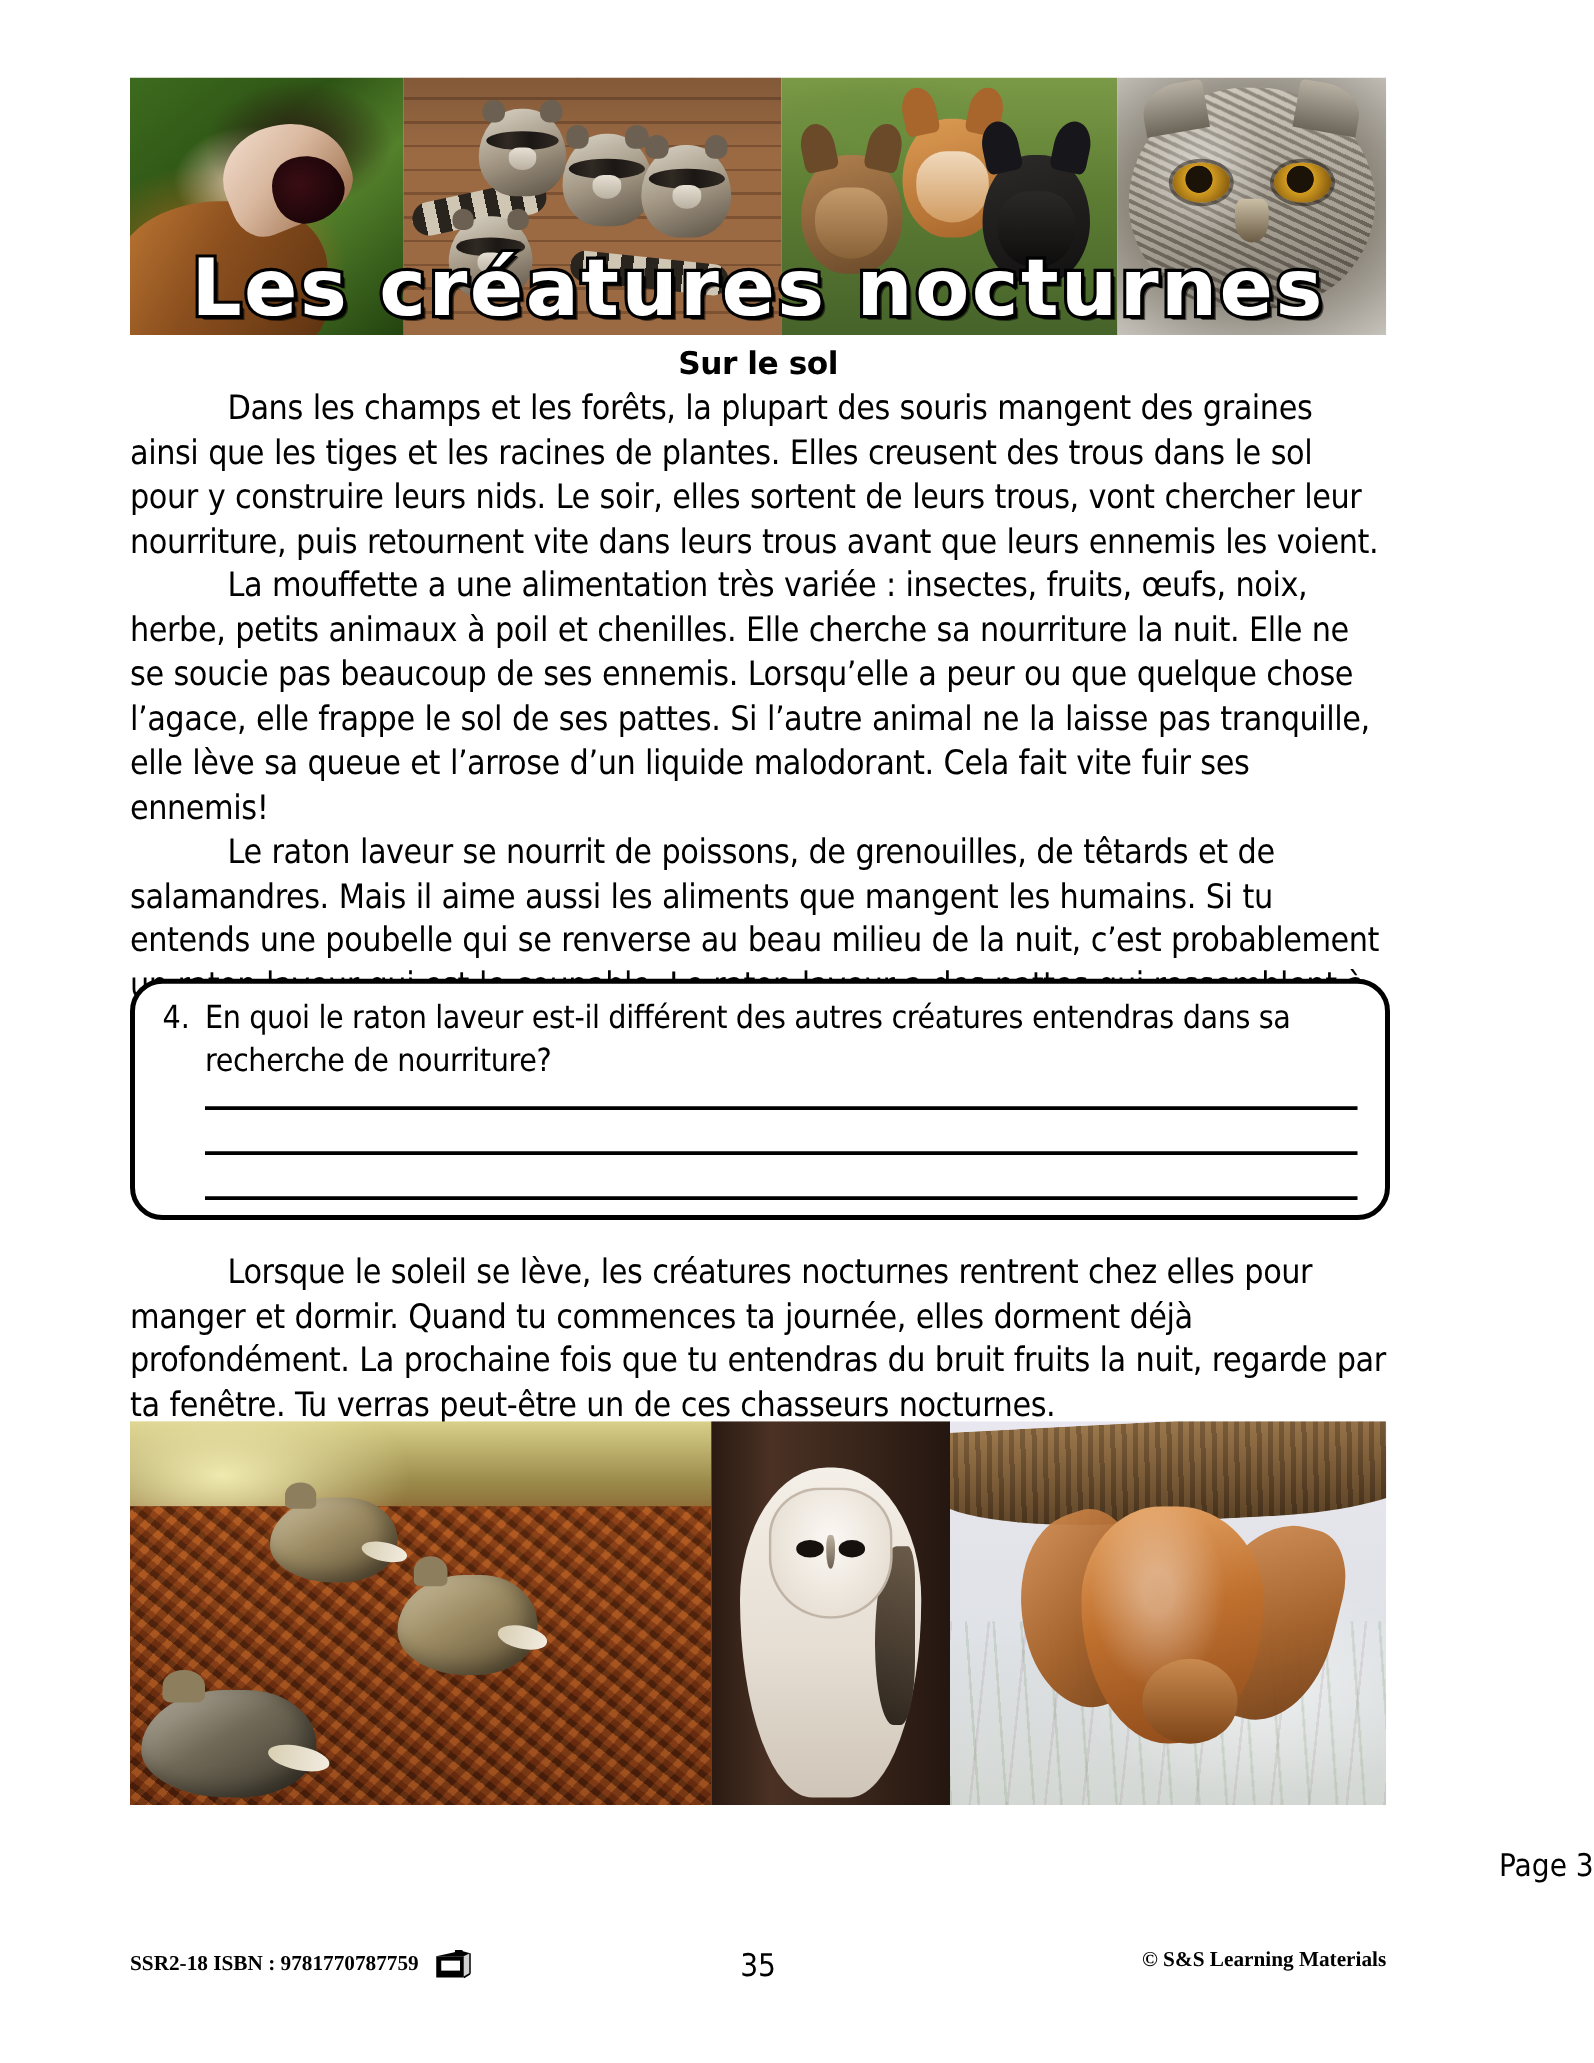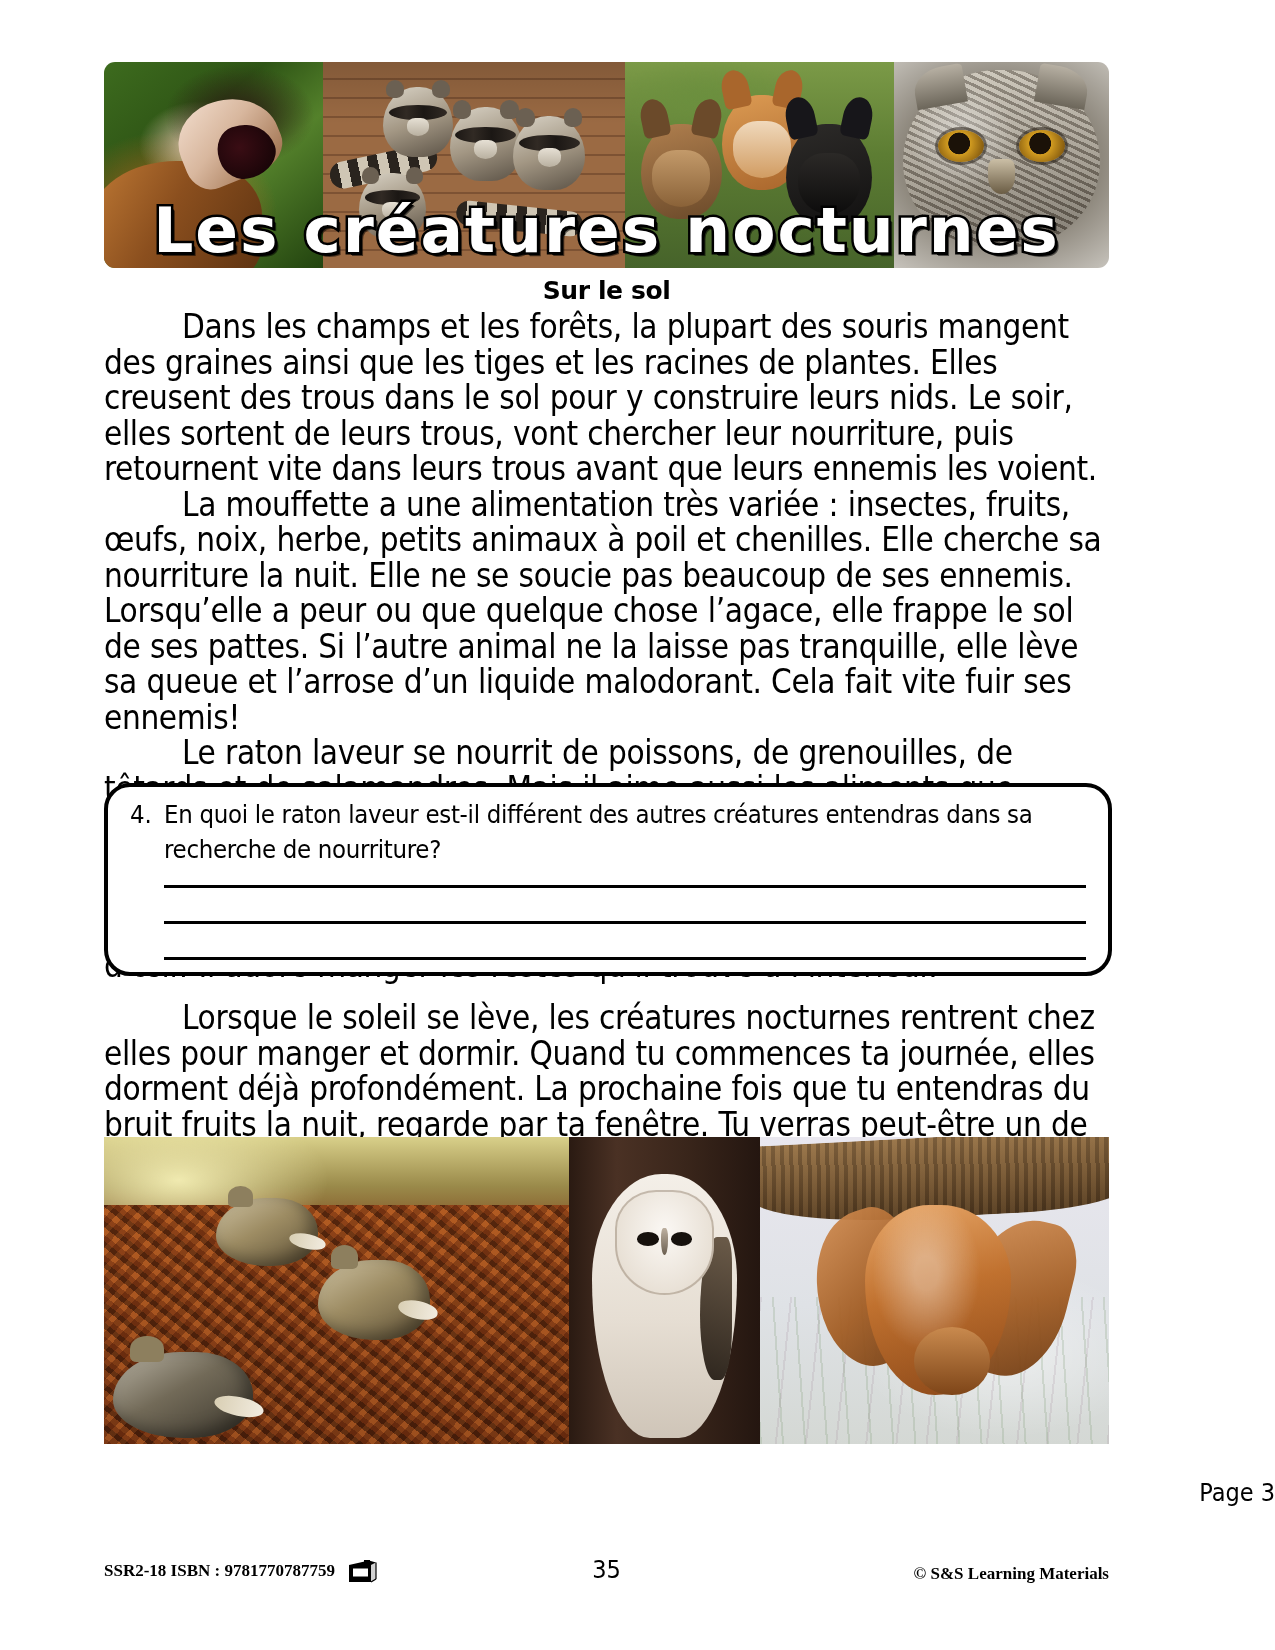--- a/index.html
+++ b/index.html
@@ -15,21 +15,20 @@
 
   .page { position:absolute; inset:0; }
 
   
   .banner {
     position:absolute;
     left:104px; top:62px;
     width:1005px; height:206px;
     display:flex;
     overflow:hidden;
-    border-radius:11px;
   }
   .banner-panel { position:relative; overflow:hidden; height:100%; }
   .p-wolf  { width:21.8%; }
   .p-coons { width:30.0%; }
   .p-fox   { width:26.8%; }
   .p-owl   { width:21.4%; }
 
   
   .p-wolf {
     background:
@@ -152,21 +151,21 @@
     text-align:center;
     font-family:"DejaVu Sans", sans-serif;
     font-weight:700;
     font-size:25px;
     letter-spacing:-0.4px;
     margin:0 0 4px 0;
   }
   p.body {
     margin:0;
     font-family:"DejaVu Sans Condensed","DejaVu Sans", sans-serif;
-    font-size:33px;
+    font-size:27px;
     line-height:35.5px;
     letter-spacing:-0.35px;
     text-indent:78px;
     text-align:left;
     word-spacing:0.5px;
   }
 
   
   .qbox {
     position:absolute;
@@ -276,21 +275,21 @@
 
   
   .page-label {
     position:absolute; left:0; right:0; top:1478px;
     text-align:right;
     font-family:"DejaVu Sans Condensed","DejaVu Sans", sans-serif;
     font-size:25px;
   }
   .footer {
     position:absolute; left:104px; top:1558px; width:1005px;
-    display:flex; align-items:flex-end;
+    display:flex; align-items:flex-start;
     font-family:"Liberation Serif", serif;
     font-weight:700;
     font-size:17px;
   }
   .f-left { display:flex; align-items:center; gap:10px; white-space:nowrap; }
   .f-center { position:absolute; left:0; right:0; text-align:center;
     font-family:"DejaVu Sans Condensed","DejaVu Sans", sans-serif;
     font-weight:400; font-size:25px; }
   .f-right { margin-left:auto; white-space:nowrap; }
 

